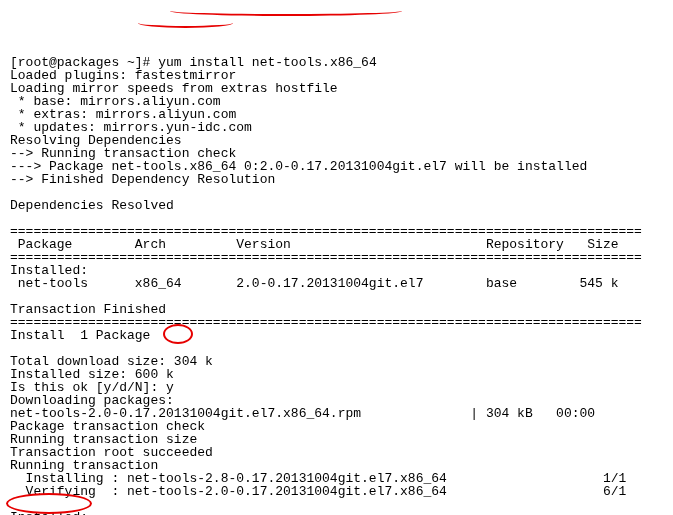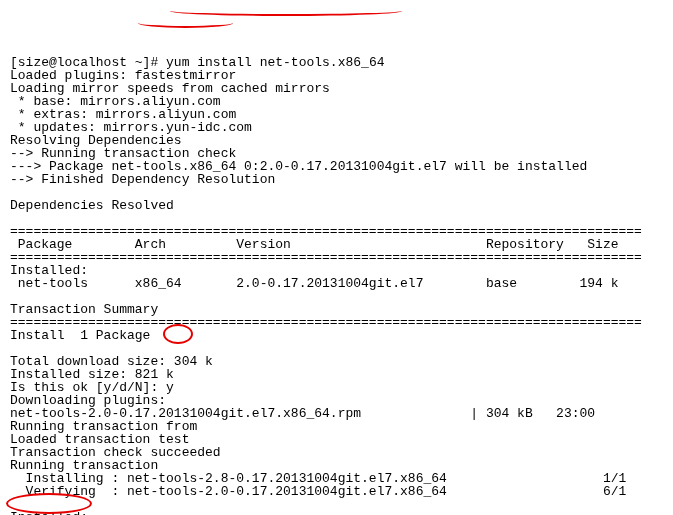--- a/index.html
+++ b/index.html
@@ -29,51 +29,51 @@
     .redcircle {
       border: 2px solid #e60000;
       border-radius: 50%;
     }
   </style>
 </head>
 <body>
 
 
 
-<span>[size@localhost ~]#</span> <span>yum install net-tools.x86_64</span>
+<span>[root@packages ~]#</span> <span>yum install net-tools.x86_64</span>
 <span>Loaded plugins: fastestmirror</span>
-<span>Loading mirror speeds from cached mirrors</span>
+<span>Loading mirror speeds from extras hostfile</span>
 <span> * base: mirrors.aliyun.com</span>
 <span> * extras: mirrors.aliyun.com</span>
 <span> * updates: mirrors.yun-idc.com</span>
 <span>Resolving Dependencies</span>
 <span>--&gt; Running transaction check</span>
 <span>---&gt; Package net-tools.x86_64 0:2.0-0.17.20131004git.el7 will be installed</span>
 <span>--&gt; Finished Dependency Resolution</span>
 
 <span>Dependencies Resolved</span>
 
 <span>=================================================================================</span>
 <span> Package        Arch         Version                         Repository   Size</span>
 <span>=================================================================================</span>
 <span>Installed:</span>
-<span> net-tools      x86_64       2.0-0.17.20131004git.el7        base        194 k</span>
+<span> net-tools      x86_64       2.0-0.17.20131004git.el7        base        545 k</span>
 
-<span>Transaction Summary</span>
+<span>Transaction Finished</span>
 <span>=================================================================================</span>
 <span>Install  1 Package</span>
 
 <span>Total download size: 304 k</span>
-<span>Installed size: 821 k</span>
+<span>Installed size: 600 k</span>
 <span>Is this ok [y/d/N]: </span><span>y</span>
-<span>Downloading plugins:</span>
-<span>net-tools-2.0-0.17.20131004git.el7.x86_64.rpm              | 304 kB   23:00</span>
-<span>Running transaction from</span>
-<span>Loaded transaction test</span>
-<span>Transaction check succeeded</span>
+<span>Downloading packages:</span>
+<span>net-tools-2.0-0.17.20131004git.el7.x86_64.rpm              | 304 kB   00:00</span>
+<span>Package transaction check</span>
+<span>Running transaction size</span>
+<span>Transaction root succeeded</span>
 <span>Running transaction</span>
 <span>  Installing : net-tools-2.8-0.17.20131004git.el7.x86_64                    1/1</span>
 <span>  Verifying  : net-tools-2.0-0.17.20131004git.el7.x86_64                    6/1</span>
 
 <span>Installed:</span>
 
 
 
 
 <div class="annot redline" style="left:170px; top:10px; width:232px;"></div>

